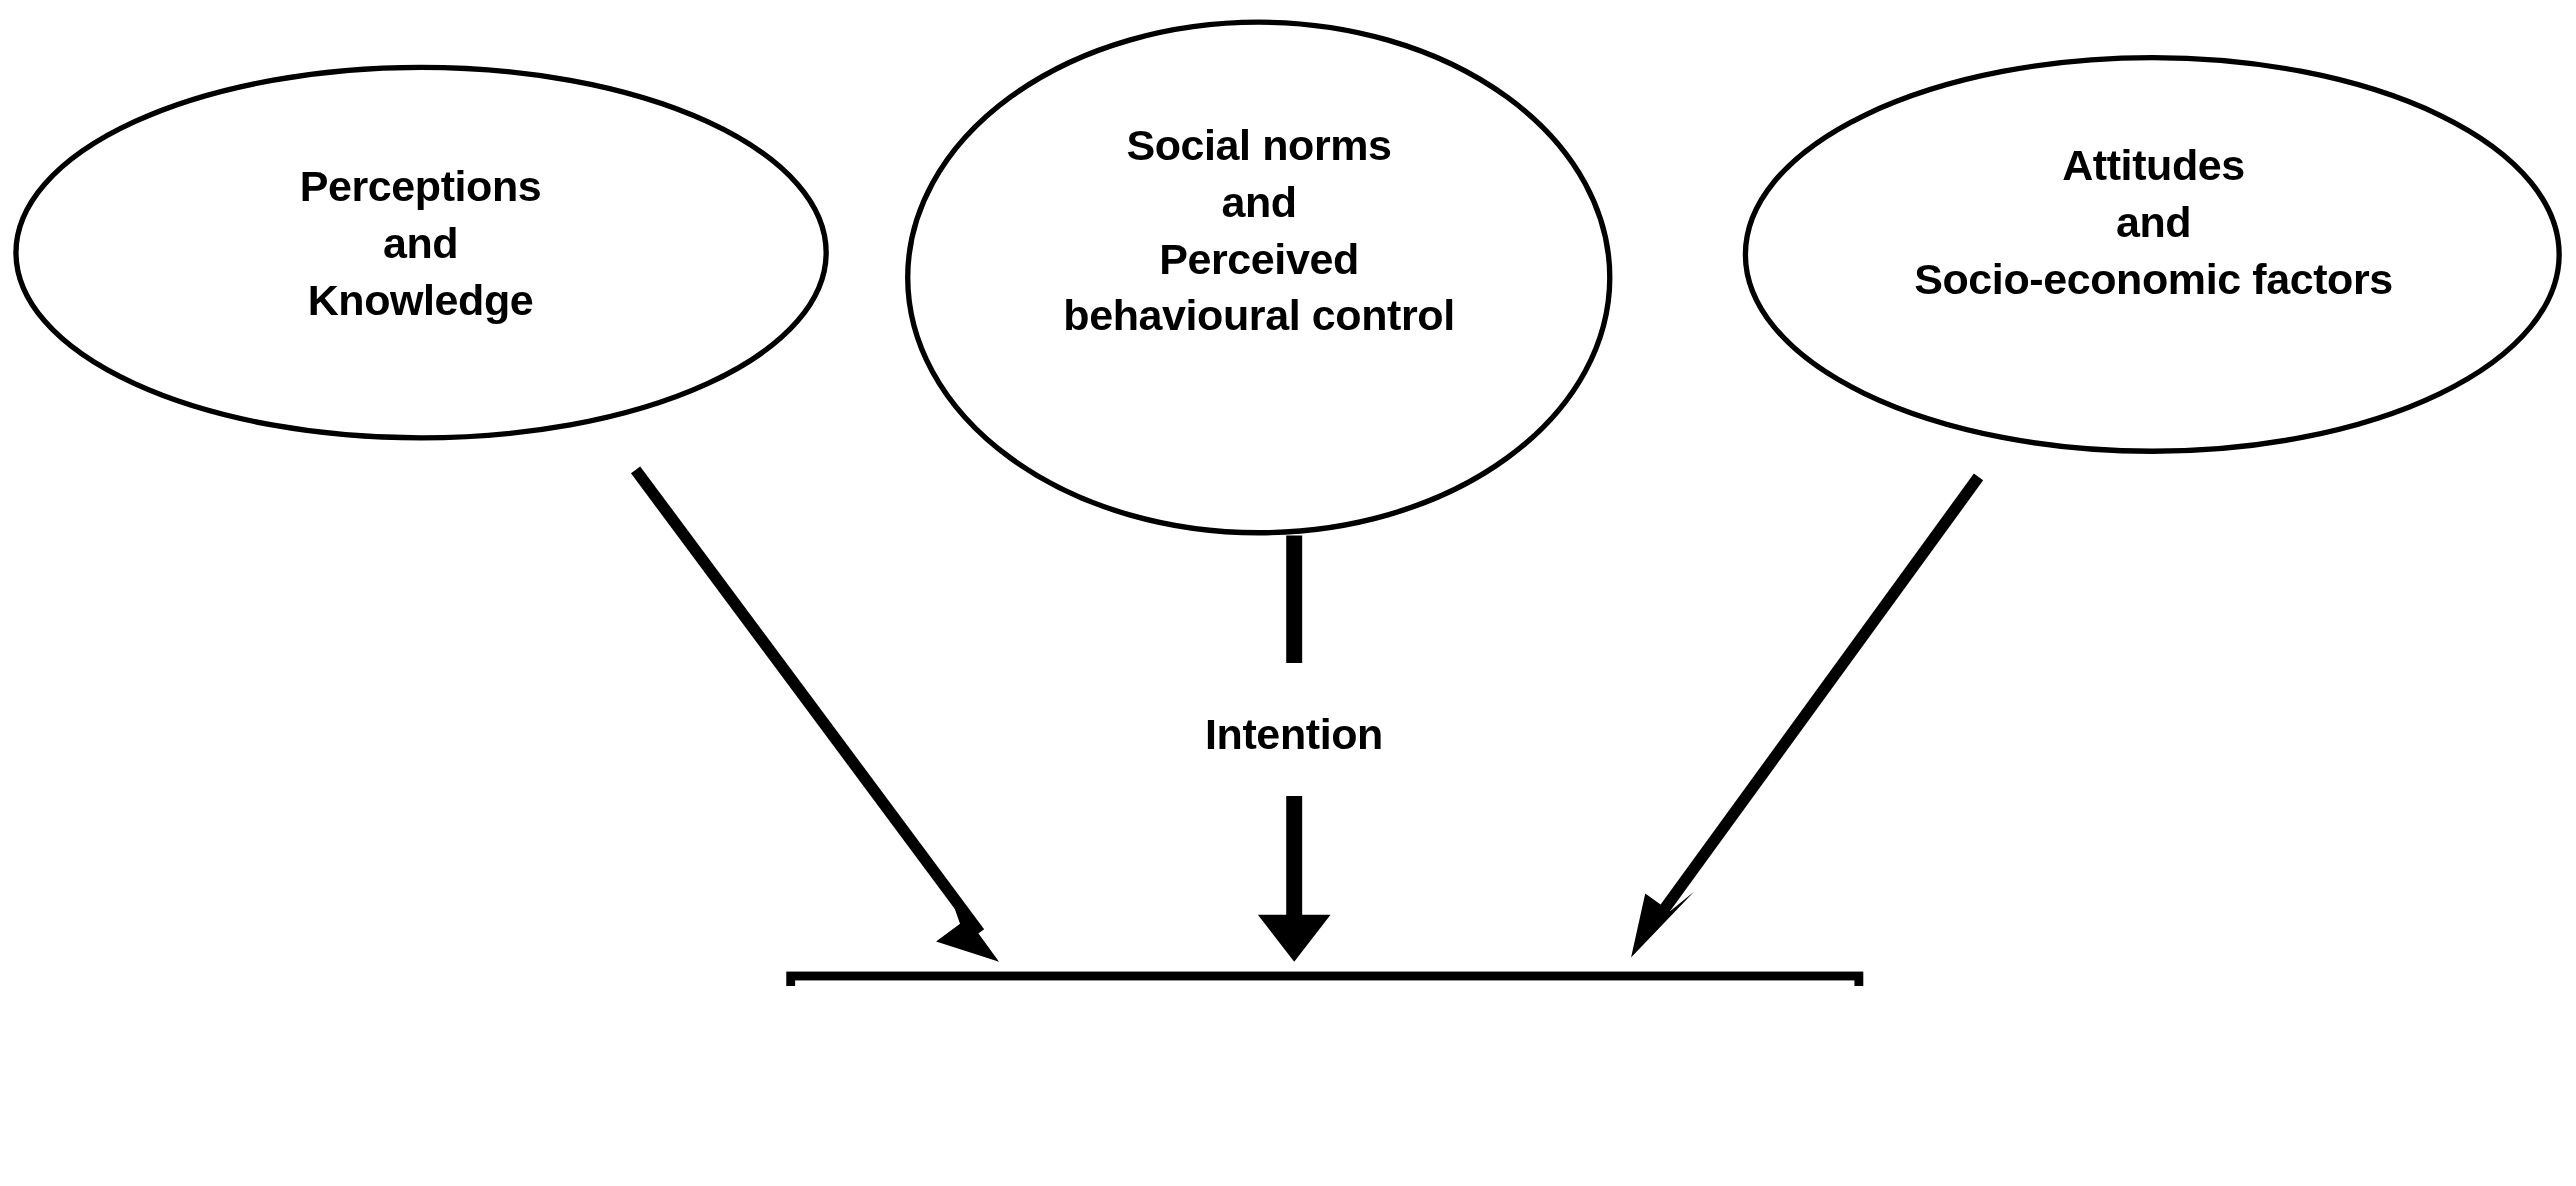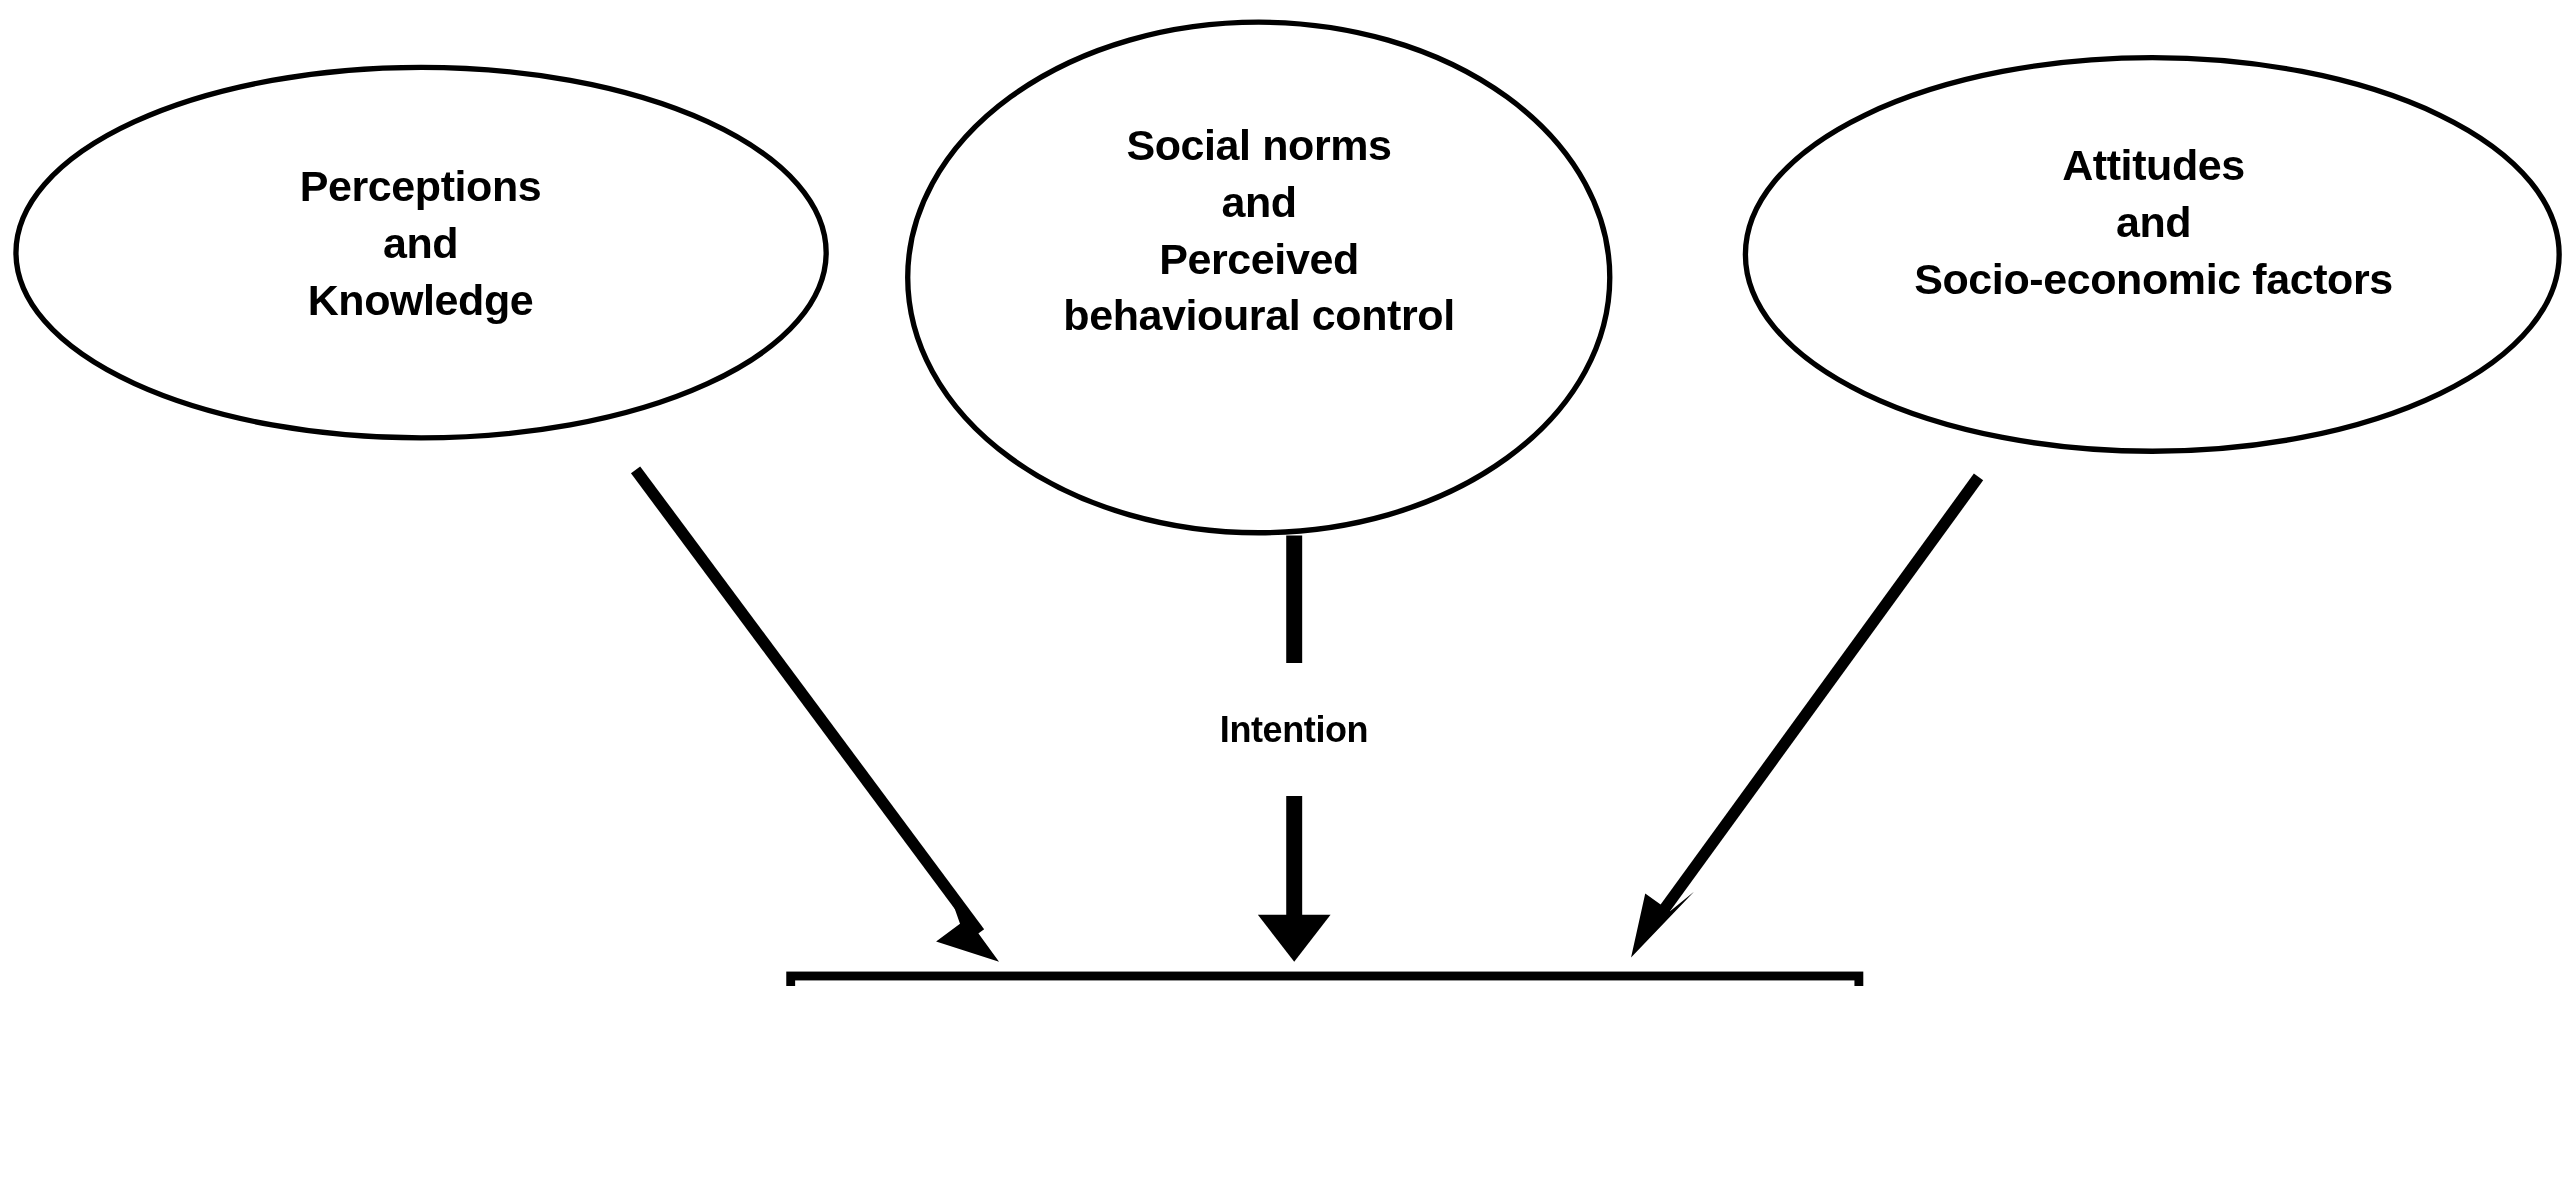--- a/index.html
+++ b/index.html
@@ -77,21 +77,21 @@
     left: 1808px;
     top: 137px;
     width: 691px;
     font-size: 43px;
     text-align: center;
   }
   #label-intention {
     left: 1028px;
     top: 706px;
     width: 532px;
-    font-size: 36px;
+    font-size: 43px;
   }
   #label-adoption {
     left: 791px;
     top: 1027px;
     width: 1068px;
     font-size: 55px;
   }
 </style>
 </head>
 <body>

